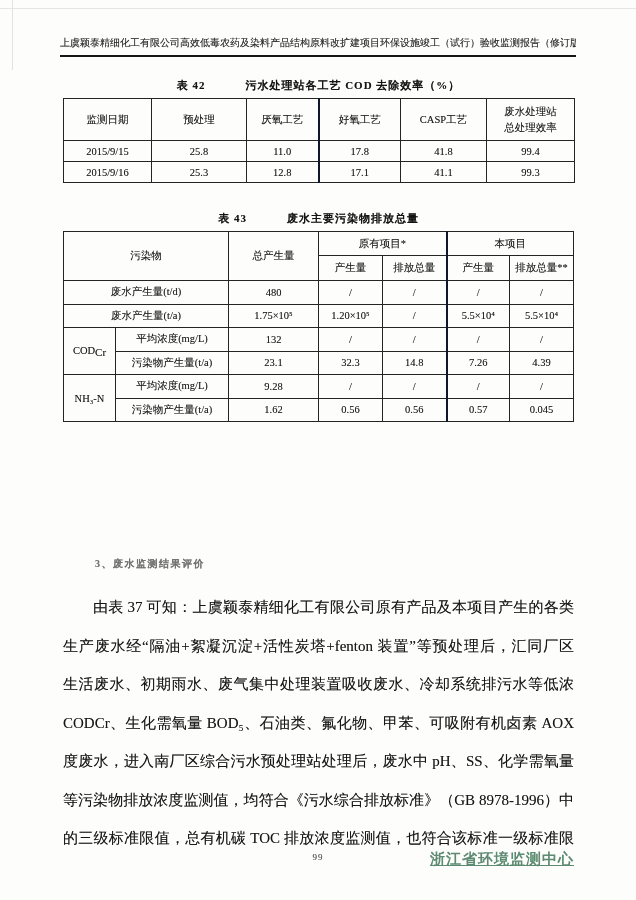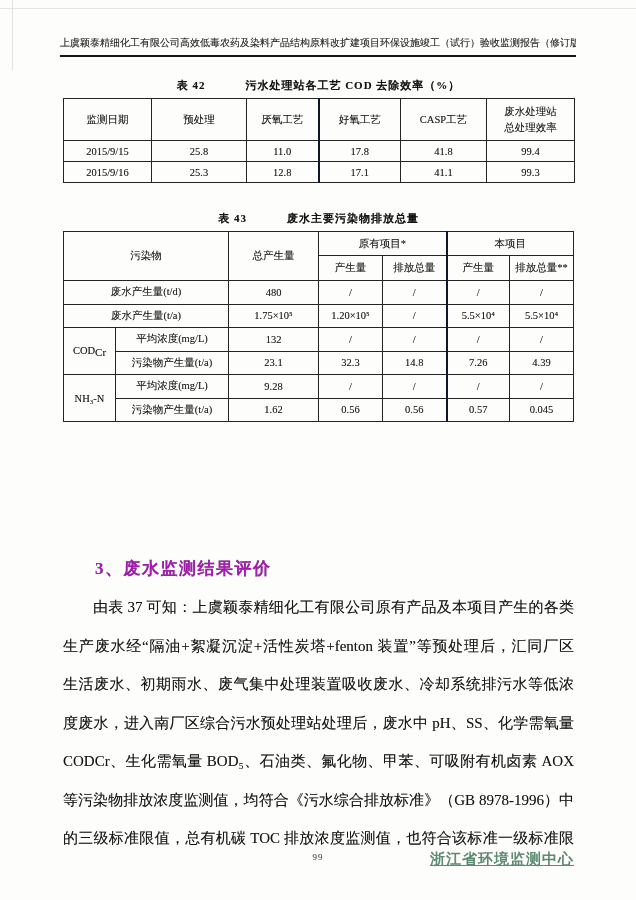--- a/index.html
+++ b/index.html
@@ -34,21 +34,21 @@
   .bl-thick { border-left:2px solid #0f172a; }
   .prewrap { white-space:pre-line; line-height:1.45; }
   sub.cell-sub { font-size:11px; vertical-align:-2px; }
 
   .notes { position:absolute; top:428px; left:63px; width:511px; font-size:10.5px;
            line-height:23px; text-align:justify; word-break:break-all; color:#242424; }
   .notes p.n1 { text-indent:22px; }
   .notes p.n3 { margin-top:7px; }
 
   .sec-heading { position:absolute; top:557px; left:95px; font-weight:bold;
-                 font-size:17px; letter-spacing:1.5px; color:#a21caf; }
+                 font-size:10px; letter-spacing:1.5px; color:#737373; }
 
   .para { position:absolute; top:588px; left:63px; width:511px; font-size:15px; color:#161616; }
   .para .ln { height:38.5px; line-height:38.5px; white-space:nowrap;
               text-align:justify; text-align-last:justify; overflow:hidden; }
   .para .ln.first { text-indent:30px; }
 
   .pageno { position:absolute; top:852px; left:0; width:636px; text-align:center;
             font-size:9px; color:#5a5a5a; letter-spacing:1px; }
   .stamp { position:absolute; top:850px; right:62px; font-size:15px; letter-spacing:1px;
            color:#5d8a70; font-weight:bold; text-shadow:none;text-decoration:underline; }
@@ -186,21 +186,21 @@
   </tbody>
     </table>
 
 
   <div class="sec-heading">3、废水监测结果评价</div>
 
   <div class="para">
     <div class="ln first">由表 37 可知：上虞颖泰精细化工有限公司原有产品及本项目产生的各类</div>
     <div class="ln">生产废水经“隔油+絮凝沉淀+活性炭塔+fenton 装置”等预处理后，汇同厂区</div>
     <div class="ln">生活废水、初期雨水、废气集中处理装置吸收废水、冷却系统排污水等低浓</div>
+    <div class="ln">CODCr、生化需氧量 BOD₅、石油类、氟化物、甲苯、可吸附有机卤素 AOX</div>
     <div class="ln">度废水，进入南厂区综合污水预处理站处理后，废水中 pH、SS、化学需氧量</div>
-    <div class="ln">CODCr、生化需氧量 BOD₅、石油类、氟化物、甲苯、可吸附有机卤素 AOX</div>
     <div class="ln">等污染物排放浓度监测值，均符合《污水综合排放标准》（GB 8978-1996）中</div>
     <div class="ln">的三级标准限值，总有机碳 TOC 排放浓度监测值，也符合该标准一级标准限</div>
   </div>
 
   <div class="pageno">99</div>
   <div class="stamp">浙江省环境监测中心</div>
 </div>
 
 </body></html>

